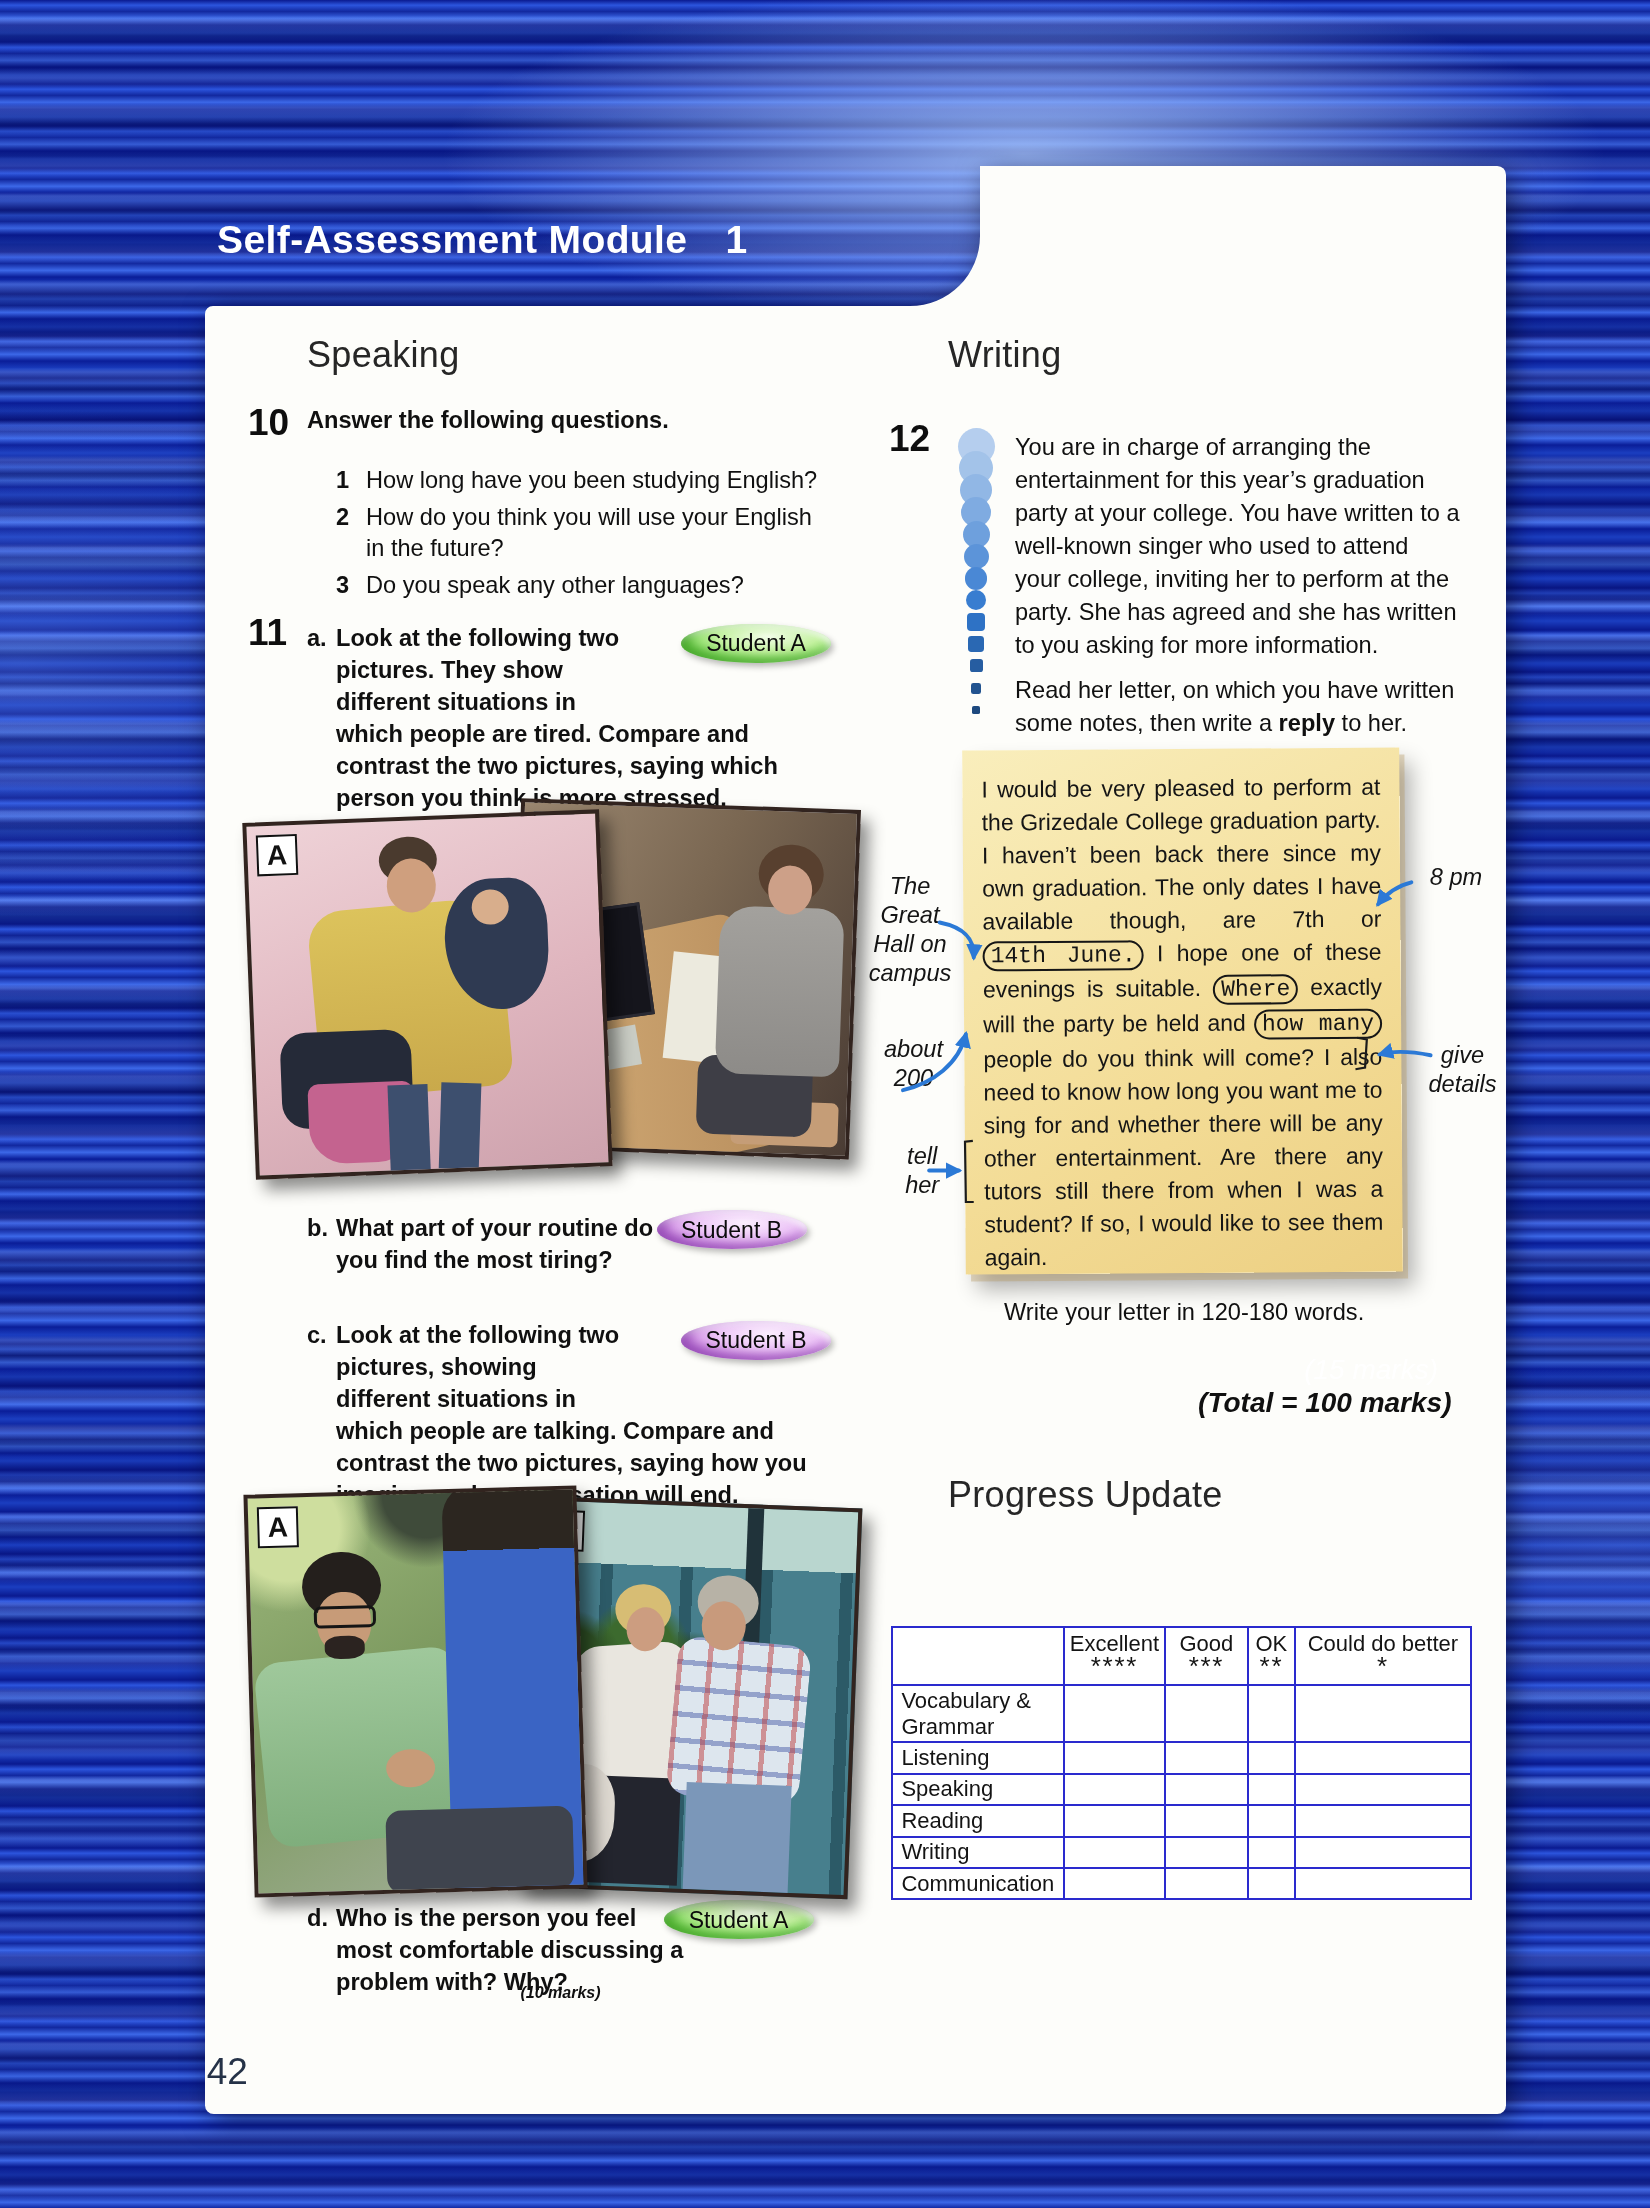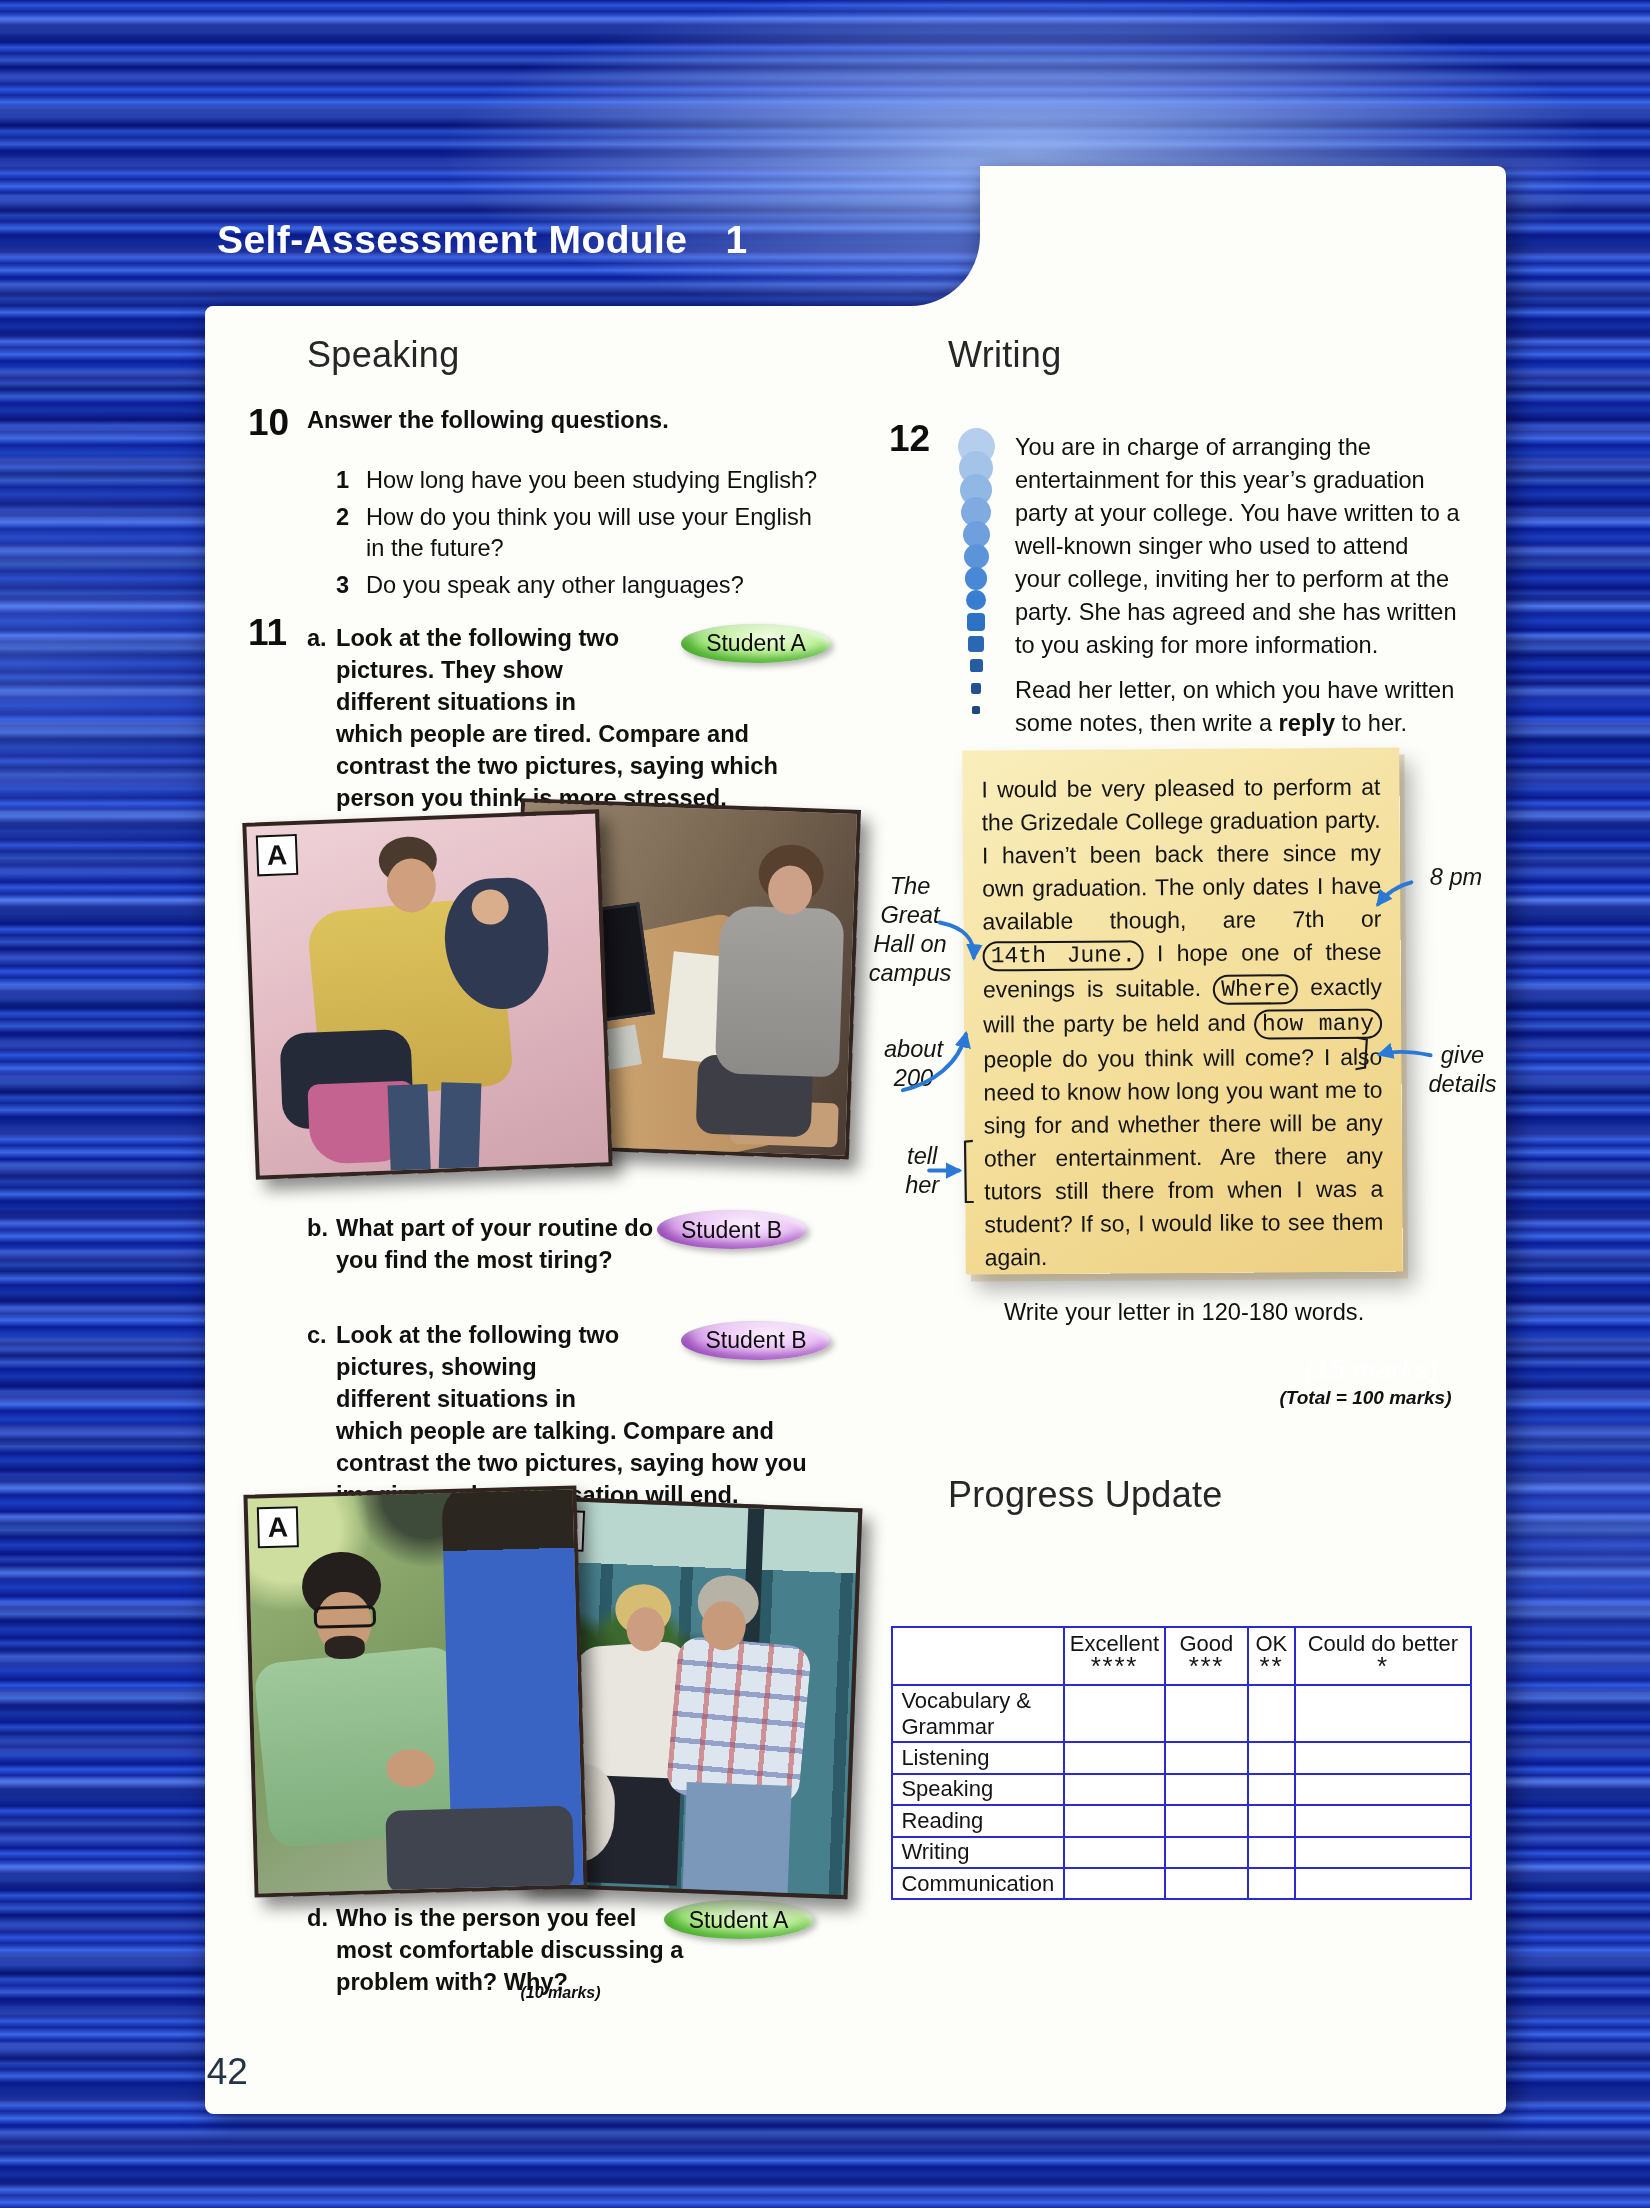--- a/index.html
+++ b/index.html
@@ -145,21 +145,21 @@
   .circled{border:2.6px solid #161616;border-radius:19px;padding:0 6.1px;white-space:nowrap;font-family:Liberation Mono, monospace;}
   .ann{position:absolute;font-style:italic;font-size:23.6px;line-height:29px;color:#141414;text-align:center;}
   .ann-great-hall{top:706px;left:-26px;width:94px;}
   .ann-about-200{top:869px;left:-19px;width:87px;}
   .ann-tell-her{top:976px;left:1.7px;width:63px;}
   .ann-eight-pm{top:697px;left:519px;width:96px;}
   .ann-give-details{top:875px;left:522px;width:103px;}
   .arrow-layer{position:absolute;left:0;top:0;width:587px;height:1948px;overflow:visible;pointer-events:none;}
   .write-instr{position:absolute;top:1133px;left:115px;font-size:23.6px;color:#101010;}
   .marks15{position:absolute;top:1188px;right:38px;font-style:italic;font-weight:400;font-size:28px;color:#ffffff;}
-  .total-marks{position:absolute;top:1221px;right:24.5px;font-style:italic;font-weight:700;font-size:19px;color:#101010;}
+  .total-marks{position:absolute;top:1221px;right:24.5px;font-style:italic;font-weight:700;font-size:28px;color:#101010;}
   .progress-heading{position:absolute;top:1308px;left:59px;}
   .progress-instr{position:absolute;top:1377px;left:59px;width:507px;font-weight:700;font-size:23.6px;line-height:32px;color:#101010;}
   .rate-table{position:absolute;top:1460px;left:1.7px;border-collapse:collapse;background:#fff;}
   .rate-table th,.rate-table td{border:2.6px solid #2a2ace;}
   .rate-table thead th{font-weight:400;font-size:22px;color:#141414;text-align:center;padding:2.6px 3.5px;vertical-align:top;line-height:26px;}
   .stars{font-size:26px;letter-spacing:1.7px;line-height:19px;color:#141414;}
   .rate-table tbody th{font-weight:400;font-size:22px;color:#141414;text-align:left;padding:1.7px 8.7px;line-height:26px;}
   .r-head{height:58px;} .r-tall{height:56px;} .r-std{height:31px;}
 
   .page-number{position:absolute;left:1.7px;top:1885px;font-size:37px;color:#253247;}

